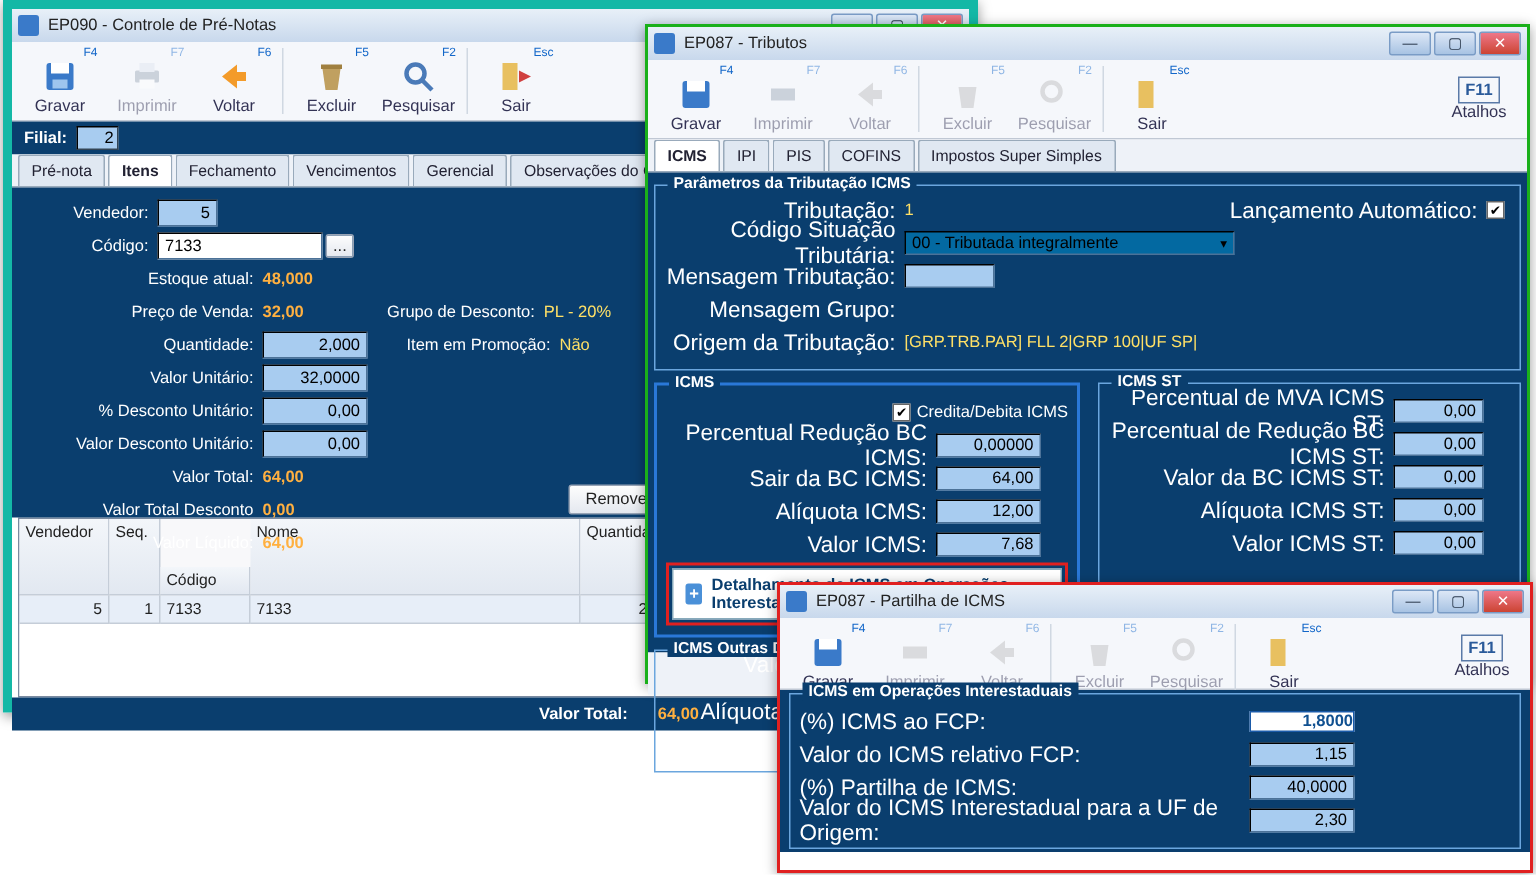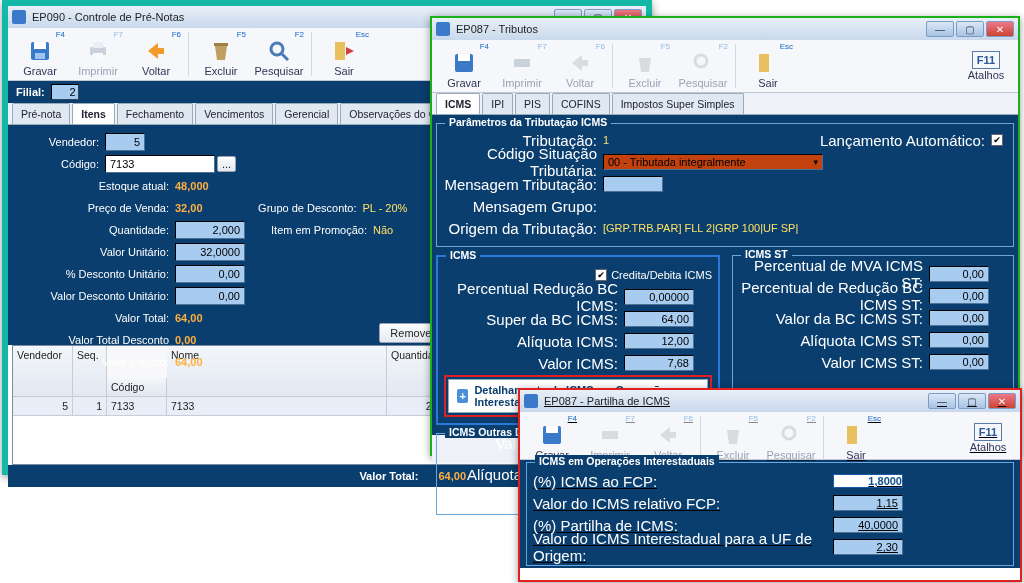--- a/index.html
+++ b/index.html
@@ -50,21 +50,21 @@
   .grid-row { background:#fff; }
   .grid-row.sel { background:#e7eef8; }
 
   .group { border:1px solid #6ba6de; margin:4px; position:relative; padding:8px 6px 6px; }
   .group .gtitle { position:absolute; top:-8px; left:8px; background:#0a3e6e; padding:0 4px; font-size:10.5px; color:#fff; font-weight:bold; }
 
   .field-line { display:flex; align-items:center; height:20px; margin-bottom:2px; }
   .field-line .fl-lbl { text-align:right; padding-right:6px; color:#fff; font-size:15px; }
   .field-line .fl-val { height:16px; background:#a8ccf0; border:1px inset #234; color:#000; text-align:right; padding:0 4px; font-size:11px; display:inline-flex; align-items:center; justify-content:flex-end; }
 
-  .combo { background:#c2410c; border:1px inset #234; height:16px; display:inline-flex; align-items:center; padding:0 4px; color:#000; font-size:11px; }
+  .combo { background:#0369a1; border:1px inset #234; height:16px; display:inline-flex; align-items:center; padding:0 4px; color:#000; font-size:11px; }
   .combo .caret { margin-left:auto; font-size:9px; }
 
   .checkbox { width:12px; height:12px; border:1px solid #666; background:#fff; display:inline-flex; align-items:center; justify-content:center; font-size:9px; color:#000; margin-right:4px; }
 
   .highlight-btn { background:#fff; border:1px solid #8ab; padding:4px 8px; display:inline-flex; align-items:center; gap:6px; font-weight:bold; color:#0a3e6e; font-size:11px; }
   .plus-icon { width:14px; height:14px; background:#4a90d8; color:#fff; display:inline-flex; align-items:center; justify-content:center; font-weight:bold; border-radius:2px; }
 
   .redbox { border:2px solid #e02020; }
   .bluebox { border:2px solid #2a78d8; }
 
@@ -350,21 +350,21 @@
         <div class="gtitle">ICMS</div>
         <div class="field-line" style="justify-content:flex-end;">
             <span class="checkbox">✔</span>
             <span>Credita/Debita ICMS</span>
           </div>
         <div class="field-line">
             <span class="fl-lbl" style="width:180px;">Percentual Redução BC ICMS:</span>
             <span class="fl-val" style="width:70px;">0,00000</span>
           </div>
         <div class="field-line">
-            <span class="fl-lbl" style="width:180px;">Super da BC ICMS:</span>
+            <span class="fl-lbl" style="width:180px;">Sair da BC ICMS:</span>
             <span class="fl-val" style="width:70px;">64,00</span>
           </div>
         <div class="field-line">
             <span class="fl-lbl" style="width:180px;">Alíquota ICMS:</span>
             <span class="fl-val" style="width:70px;">12,00</span>
           </div>
         <div class="field-line">
             <span class="fl-lbl" style="width:180px;">Valor ICMS:</span>
             <span class="fl-val" style="width:70px;">7,68</span>
           </div>
@@ -433,21 +433,21 @@
       </div>
     </div>
   </div>
 
   <div class="footer-btns">
     <button class="btn">Voltar</button>
     <button class="btn">Avançar</button>
   </div>
 </div>
 
-<div class="window red-border" style="left:518px; top:388px; width:504px; height:194px;text-decoration:underline;">
+<div class="window red-border" style="left:518px; top:388px; width:504px; height:194px;">
   <div class="titlebar">
     <div class="appicon"></div>
     <div class="title">EP087 - Partilha de ICMS</div>
     <div class="winbtns">
       <div class="winbtn">―</div>
       <div class="winbtn">▢</div>
       <div class="winbtn close">✕</div>
     </div>
   </div>
 

